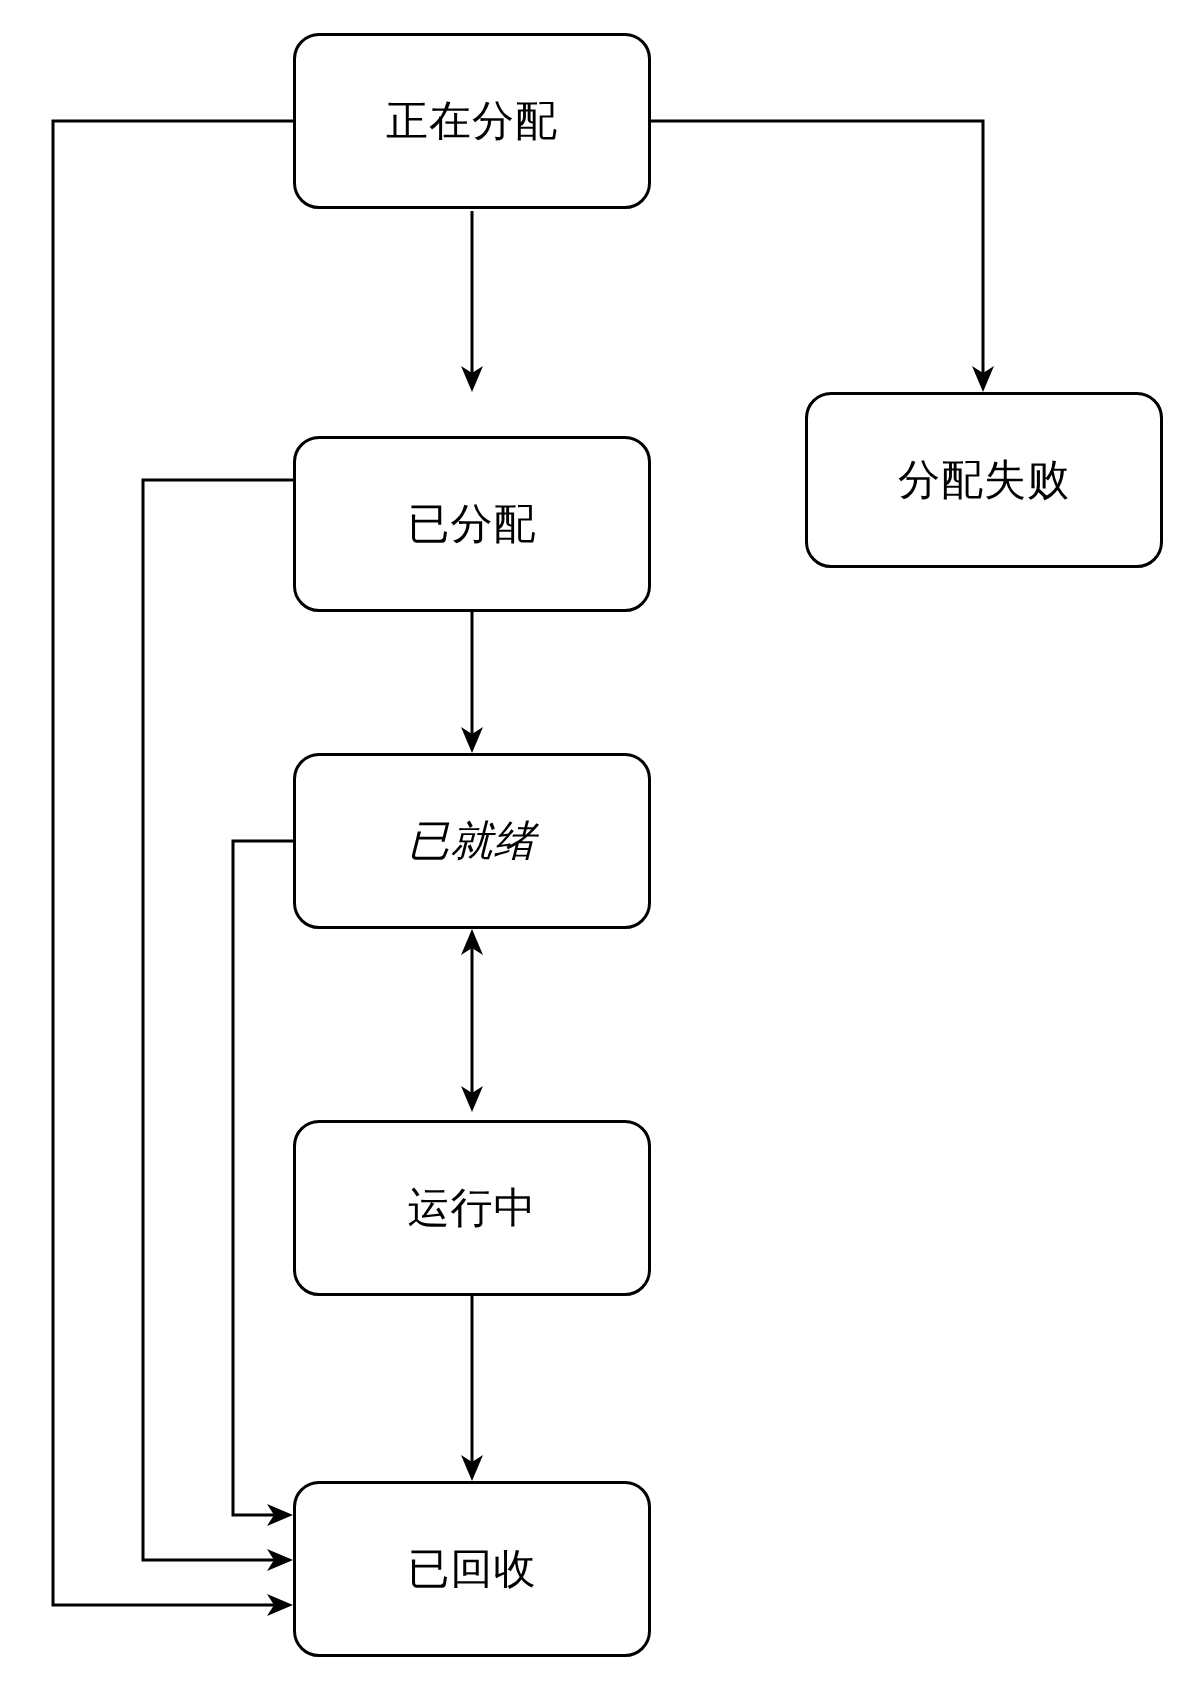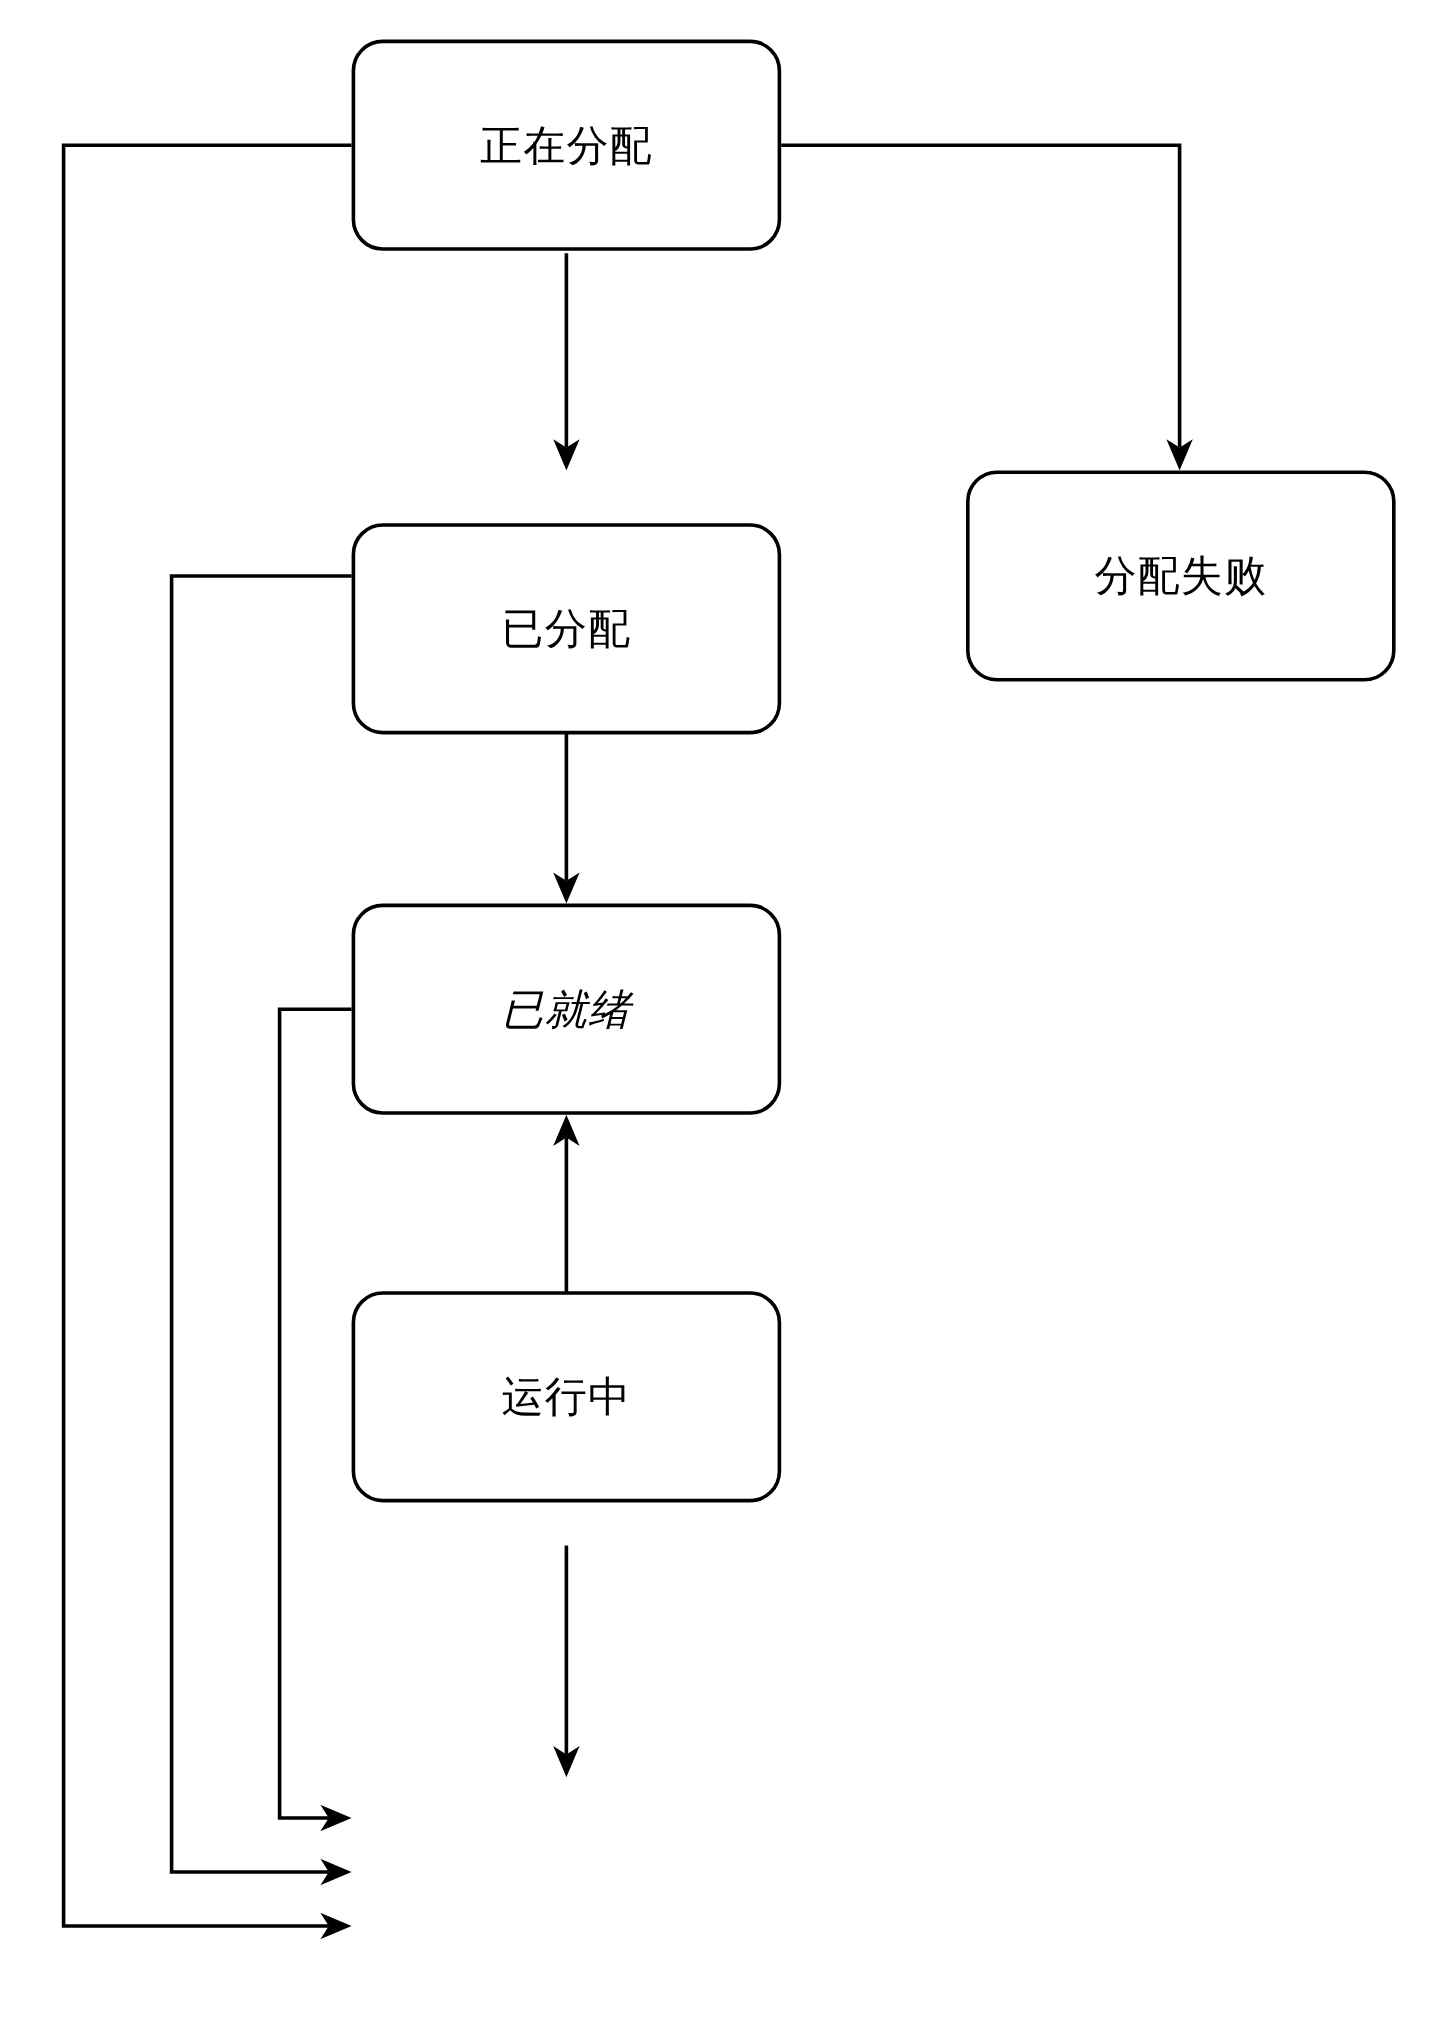--- a/index.html
+++ b/index.html
@@ -36,21 +36,21 @@
     height: 176px;
     box-sizing: border-box;
     background: #ffffff;
     border: 3px solid #000000;
     border-radius: 26px;
     display: flex;
     align-items: center;
     justify-content: center;
   }
   .node .label {
-    font-size: 35px;
+    font-size: 42px;
     line-height: 1;
     color: #000000;
     letter-spacing: 1px;
     white-space: nowrap;
   }
 </style>
 </head>
 <body>
 
 <div class="canvas">
@@ -88,18 +88,21 @@
   </div>
 
   <div class="node" style="left:805px; top:392px;justify-content:center;">
     <span class="label">分配失败</span>
   </div>
 
   <div class="node" style="left:293px; top:753px;font-style:italic;">
     <span class="label">已就绪</span>
   </div>
 
-  <div class="node" style="left:293px; top:1076px;">
+  <div class="node" style="left:293px; top:1120px;font-family:Liberation Serif, serif;">
     <span class="label">运行中</span>
   </div>
 
+  <div class="node" style="left:293px; top:1481px;">
+    <span class="label">已回收</span>
+  </div>
 
 </div>
 
 </body></html>

